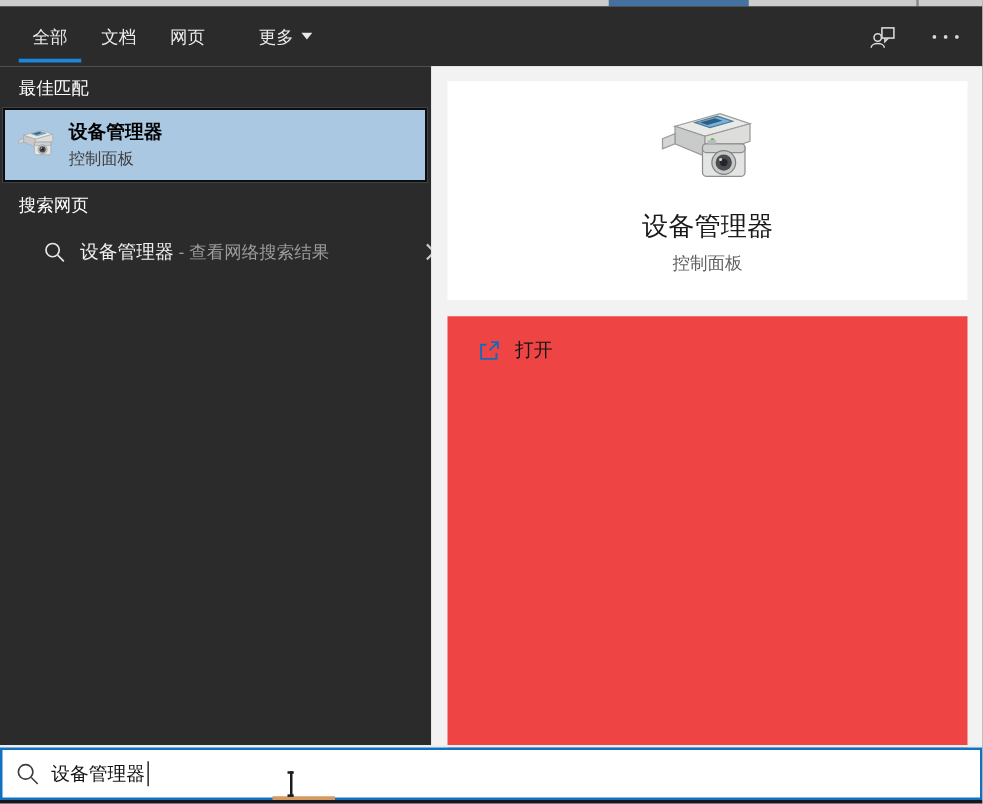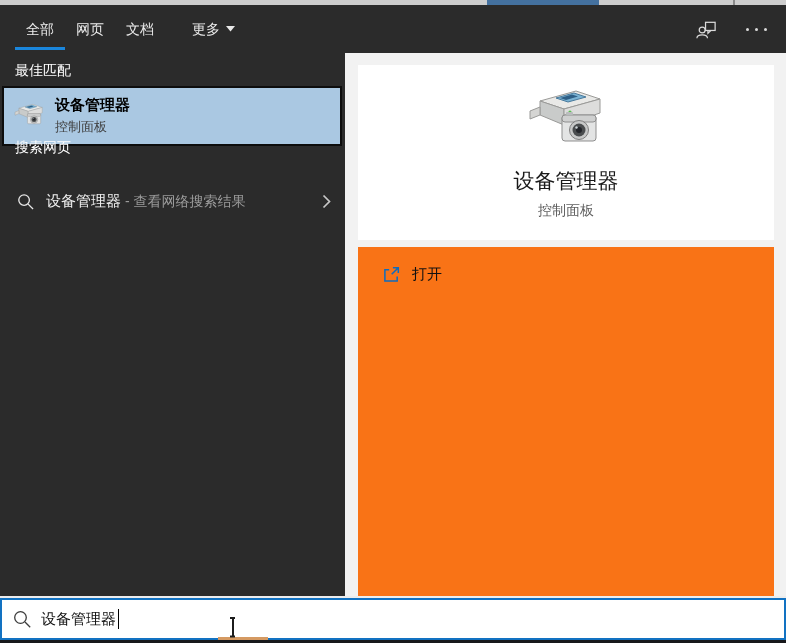--- a/index.html
+++ b/index.html
@@ -6,56 +6,56 @@
   *{box-sizing:border-box;font-family:"Liberation Sans","DejaVu Sans",sans-serif;}
   .window{position:relative;width:786px;height:643px;background:#f2f2f2;overflow:hidden;}
 
   
   .top-strip{position:absolute;left:0;top:0;width:786px;height:5px;background:#cdcdcd;}
   .strip-blue{position:absolute;left:487px;top:0;width:112px;height:5px;background:var(--strip-blue,#44719f);}
   .strip-tick{position:absolute;left:733px;top:0;width:2px;height:5px;background:#8a8a8a;}
 
   
   .topbar{position:absolute;left:0;top:5px;width:786px;height:48px;background:var(--topbar-bg,#2b2b2b);}
-  .tabs{position:absolute;left:15px;top:0;height:48px;display:flex;gap:0;}
+  .tabs{position:absolute;left:15px;top:0;height:48px;display:flex;gap:5px;}
   .tab{position:relative;width:50px;height:48px;line-height:48px;text-align:center;
        color:#ececec;font-size:14px;cursor:pointer;}
   .tab.more{width:70px;display:flex;align-items:center;justify-content:flex-end;gap:6px;}
   .tab.active::after{content:"";position:absolute;left:0;right:0;bottom:3px;height:3px;
        background:var(--accent,#1a86dc);}
   .topbar-right{position:absolute;right:16px;top:0;height:48px;display:flex;align-items:center;gap:22px;}
   .icon-btn{display:flex;align-items:center;justify-content:center;width:28px;height:30px;cursor:pointer;}
   .dots{display:flex;gap:6px;align-items:center;}
   .dots i{width:3px;height:3px;border-radius:50%;background:#dadada;display:block;}
 
   
   .left-panel{position:absolute;left:0;top:53px;width:345px;height:543px;background:var(--panel-bg,#2b2b2b);}
   .section-header{position:absolute;left:15px;font-size:14px;font-weight:normal;color:#ffffff;}
   .bm-header{top:9px;}
-  .web-header{top:86px;}
+  .web-header{top:103px;}
   .bm-item{position:absolute;left:2px;top:33px;width:340px;height:60px;
        background:var(--highlight,#aac8e2);border:2px solid var(--highlight-border,#0d0d0d);
        display:flex;align-items:center;padding-left:9px;cursor:pointer;}
   .bm-text{margin-left:10px;display:flex;flex-direction:column;}
   .bm-title{font-size:15px;font-weight:bold;color:#000;}
   .bm-sub{font-size:13px;color:#3e3e3e;margin-top:3px;}
-  .web-item{position:absolute;left:0;top:130px;width:345px;height:36px;display:flex;
+  .web-item{position:absolute;left:18px;top:130px;width:345px;height:36px;display:flex;
        align-items:center;padding:0 14px 0 17px;cursor:pointer;}
   .web-text{margin-left:12px;font-size:15px;color:#f0f0f0;white-space:nowrap;overflow:hidden;}
   .web-suffix{font-size:14px;color:#9b9b9b;white-space:pre;}
   .web-chevron{margin-left:auto;display:flex;align-items:center;}
 
   
   .right-panel{position:absolute;left:345px;top:53px;width:441px;height:543px;background:var(--right-bg,#f2f2f2);}
   .preview-card{position:absolute;left:13px;top:12px;width:416px;height:175px;background:#fff;
        display:flex;flex-direction:column;align-items:center;}
   .preview-card .big-icon{margin-top:20px;}
   .preview-title{font-size:21px;color:#1a1a1a;margin-top:10px;}
   .preview-sub{font-size:14px;color:#5f5f5f;margin-top:7px;}
-  .actions-card{position:absolute;left:13px;top:194px;width:416px;height:calc(100% - 194px);background:#f97316;}
+  .actions-card{position:absolute;left:13px;top:200px;width:416px;height:calc(100% - 194px);background:#ef4444;}
   .open-row{margin:13px 0 0 25px;height:28px;display:flex;align-items:center;gap:12px;cursor:pointer;width:120px;}
   .open-label{font-size:15px;color:#111;}
 
   
   .gap-strip{position:absolute;left:0;top:596px;width:786px;height:2px;background:#ededed;}
   .search-bar{position:absolute;left:0;top:598px;width:786px;height:42px;background:#fff;
        border:2px solid var(--search-border,#1272c2);display:flex;align-items:center;padding-left:11px;cursor:text;}
   .search-value{margin-left:10px;font-size:15px;color:#111;}
   .caret{display:inline-block;width:1px;height:20px;background:#000;margin-left:2px;vertical-align:middle;
        animation:blink 1.1s steps(1) infinite;}
@@ -76,22 +76,22 @@
 <div class="window">
 
   <div class="top-strip">
     <div class="strip-blue"></div>
     <div class="strip-tick"></div>
   </div>
 
   <div class="topbar">
     <div class="tabs">
       <div class="tab active">全部</div>
+      <div class="tab">文档</div>
       <div class="tab">网页</div>
-      <div class="tab">文档</div>
       <div class="tab more">
         <span>更多</span>
         <svg width="9" height="6" viewBox="0 0 9 6">
           <polygon points="0,0 9,0 4.5,5.5" fill="#e8e8e8"></polygon>
         </svg>
       </div>
     </div>
     <div class="topbar-right">
       <div class="icon-btn">
         <svg width="23" height="23" viewBox="0 0 24 24">

